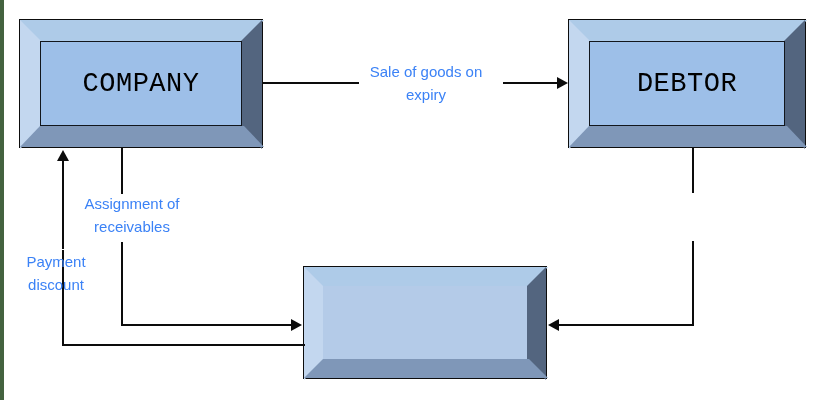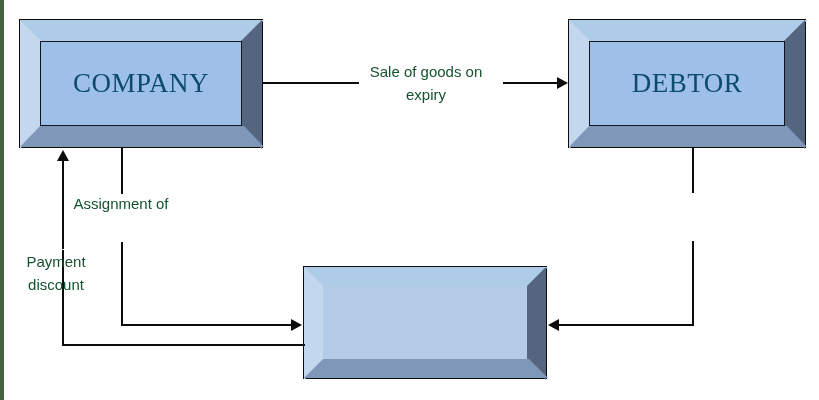--- a/index.html
+++ b/index.html
@@ -42,23 +42,23 @@
   .inner {
     position: absolute;
     box-sizing: border-box;
     border: 1.4px solid #12161c;
     background: #9dbfe8;
     display: flex;
     align-items: center;
     justify-content: center;
   }
   .node-label {
-    font-family: Liberation Serif, serif;
+    font-family: Liberation Mono, monospace;
     font-size: 27px;
-    color: #0c4a6e;
+    color: #000000;
     letter-spacing: 0.5px;
     white-space: nowrap;
   }
   
   .hline, .vline {
     position: absolute;
     background: #0c0c0c;
   }
   .hline { height: 1.7px; }
   .vline { width: 1.7px; }
@@ -80,21 +80,21 @@
     border-left: 6px solid transparent;
     border-right: 6px solid transparent;
     border-bottom: 11px solid #0c0c0c;
   }
   
   .edge-label {
     position: absolute;
     font-family: "Liberation Sans", sans-serif;
     font-size: 15px;
     line-height: 23px;
-    color: #14532d;
+    color: #3b82f6;
     text-align: center;
     white-space: nowrap;
   }
 </style>
 </head>
 <body>
 
 <div id="stage">
 
   <div id="edge-strip"></div>
@@ -128,22 +128,23 @@
 
   <div class="hline" style="left:263px; top:82px; width:96px;"></div>
   <div class="edge-label" style="left:356px; top:60px; width:140px;">
     <div>Sale of goods on</div>
     <div>expiry</div>
   </div>
   <div class="hline" style="left:503px; top:82px; width:55px;"></div>
   <div class="arrow arrow-right" style="left:557px; top:77px;"></div>
 
   <div class="vline" style="left:121px; top:148px; height:46px;"></div>
-  <div class="edge-label" style="left:52px; top:192px; width:138px;">
+  <div class="edge-label" style="left:63px; top:192px; width:138px;">
     <div>Assignment of</div>
+    <div>receivables</div>
   </div>
   <div class="vline" style="left:121px; top:242px; height:84px;"></div>
   <div class="hline" style="left:121px; top:324px; width:171px;"></div>
   <div class="arrow arrow-right" style="left:291px; top:319px;"></div>
 
   <div class="hline" style="left:62px; top:344px; width:243px;"></div>
   <div class="vline" style="left:62px; top:250px; height:95px;"></div>
   <div class="edge-label" style="left:0px; top:250px; width:112px;">
     <div>Payment</div>
     <div>discount</div>

